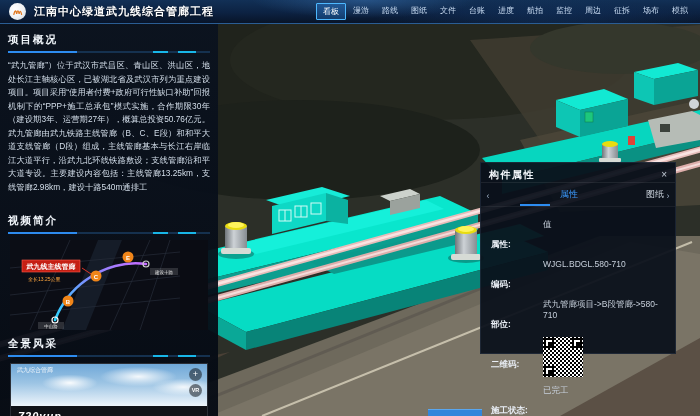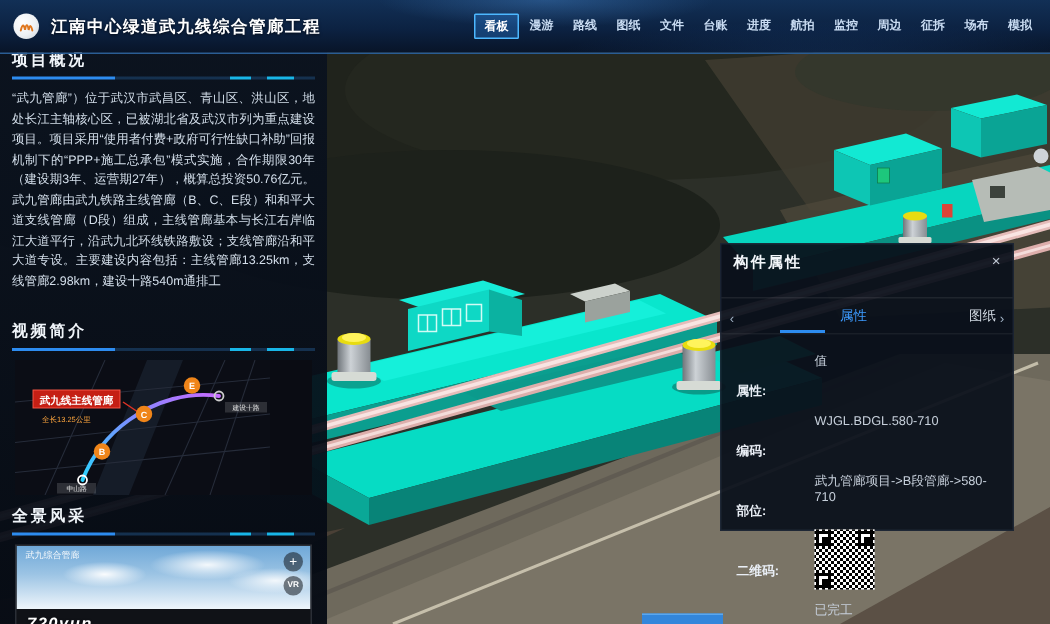--- a/index.html
+++ b/index.html
@@ -4,33 +4,33 @@
 <style>
   * { margin:0; padding:0; box-sizing:border-box; }
   html,body { width:700px; height:416px; overflow:hidden; background:#20241f;
               font-family:"Liberation Sans", sans-serif; position:relative; }
 
   
   .scene { position:absolute; inset:0; z-index:1; }
   .scene svg { display:block; }
 
   
-  .topbar { position:absolute; top:0; left:0; right:0; height:36px; z-index:40;
+  .topbar { position:absolute; top:0; left:0; right:0; height:24px; z-index:40;
             display:flex; align-items:center;
             background:linear-gradient(180deg,#123056 0%,#0c2242 55%,#081428 100%);
             border-bottom:1px solid #2a5d94; }
   .topbar::after { content:""; position:absolute; inset:0; pointer-events:none;
             background:radial-gradient(160px 26px at 52% 0%, rgba(90,170,255,.28), transparent 70%),
                        radial-gradient(260px 40px at 78% 120%, rgba(40,110,200,.22), transparent 70%); }
   .logo { width:17px; height:17px; border-radius:50%; margin-left:9px; flex-shrink:0;
           background:radial-gradient(circle at 35% 35%, #ffffff 0%, #eef1f4 55%, #c9d1d8 100%);
           display:flex; align-items:center; justify-content:center; position:relative; z-index:2; }
   .app-title { color:#ffffff; font-size:11px; font-weight:bold; margin-left:8px; letter-spacing:1px;
                text-shadow:0 1px 2px rgba(0,0,0,.7); position:relative; z-index:2; white-space:nowrap; }
-  .nav { margin-left:auto; display:flex; gap:1px; padding-right:6px; position:relative; z-index:2;font-weight:bold; }
+  .nav { margin-left:auto; display:flex; gap:1px; padding-right:6px; position:relative; z-index:2; }
   .nav-item { color:#c9dcf2; font-size:8px; padding:2px 6px; cursor:pointer; white-space:nowrap; }
   .nav-item.active { border:1px solid #4db8ff; background:rgba(40,130,220,.35); color:#fff; border-radius:1px; }
 
   
   .left-panel { position:absolute; left:0; top:22px; bottom:0; width:218px; z-index:30;
                 background:linear-gradient(180deg, rgba(10,18,31,.93), rgba(5,10,19,.95));
                 padding:9px 8px 0; }
   .sec-title { color:#f0f5fa; font-size:10.5px; font-weight:bold; letter-spacing:2px; margin:2px 0 4px; }
   .sec-line { height:2px; margin-bottom:6px;
               background:linear-gradient(90deg,#2d8cf0 0,#2d8cf0 34%,#15314f 34%,#15314f 72%,
@@ -51,21 +51,21 @@
   .pano-watermark { position:absolute; top:13px; left:7px; color:#fff; font-size:11px; font-weight:bold;
                     font-style:italic; letter-spacing:1px; text-shadow:0 1px 2px rgba(0,0,0,.45); z-index:3;margin-top:33px; }
   .pano-btn { position:absolute; right:5px; width:13px; height:13px; border-radius:50%; z-index:3;
               background:rgba(20,24,30,.55); color:#fff; font-size:9px; line-height:13px; text-align:center; cursor:pointer; }
   .pano-btn.vr { top:20px; font-size:5.5px; font-weight:bold; }
   .pano-btn.plus { top:4px; }
 
   
   .right-panel { position:absolute; left:480px; top:162px; width:196px; height:192px; z-index:30;
                  background:rgba(10,16,27,.94); border:1px solid rgba(120,150,190,.14); }
-  .rp-header { display:flex; justify-content:space-between; align-items:center; padding:5px 8px 16px;
+  .rp-header { display:flex; justify-content:space-between; align-items:center; padding:5px 8px 0;
                border-bottom:1px solid rgba(255,255,255,.08); }
   .rp-title { color:#f2f6fa; font-size:10px; font-weight:bold; letter-spacing:1.5px; }
   .rp-close { color:#c2cbd6; font-size:10px; cursor:pointer; line-height:1; }
   .rp-tabs { display:flex; align-items:center; padding:2px 3px 0; border-bottom:1px solid rgba(255,255,255,.06); }
   .tab-arrow { color:#9fb0c4; font-size:9px; width:8px; text-align:center; cursor:pointer; }
   .rp-tab { flex:1; text-align:right; color:#d3dbe4; font-size:9px; padding:3px 0 5px; cursor:pointer; position:relative; }
   .rp-tab.active { color:#3d9bff; }
   .rp-tab.active::after { content:""; position:absolute; left:50%; bottom:0; transform:translateX(-50%);
                           width:30px; height:2px; background:#2d8cf0; }
   .rp-fields { padding:4px 10px 0; }

